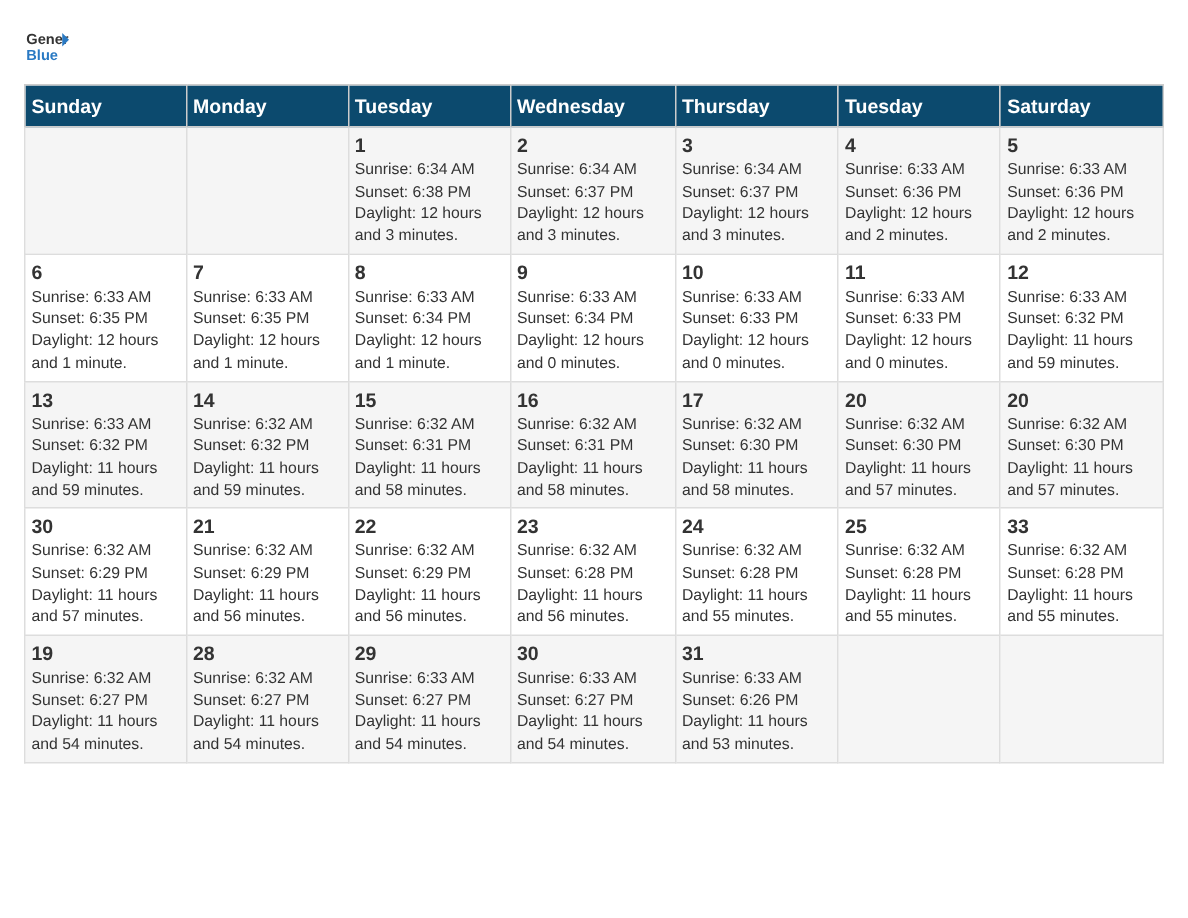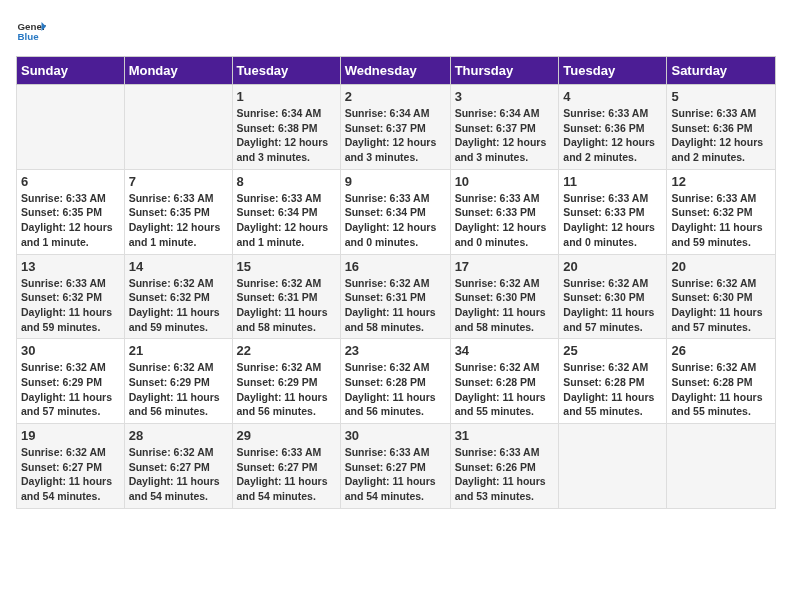--- a/index.html
+++ b/index.html
@@ -35,21 +35,21 @@
     }
     .subtitle {
       font-size: 15px;
       color: #555;
     }
     table {
       width: 100%;
       border-collapse: collapse;
     }
     thead tr {
-      background-color: #4c1d95;
+      background-color: #0c4a6e;
       color: #fff;
     }
     thead th {
       font-size: 13px;
       font-weight: bold;
       padding: 6px 4px;
       text-align: left;
       border: 1px solid #ccc;
     }
     tbody tr {
@@ -73,21 +73,20 @@
       font-size: 13px;
       font-weight: bold;
       color: #333;
       display: block;
       margin-bottom: 2px;
     }
     .cell-detail {
       font-size: 10.5px;
       color: #333;
       line-height: 1.4;
-      font-weight: bold;
     }
   </style>
 </head>
 <body>
 
 <div class="header">
   <div class="logo">
     <svg class="logo-icon" viewBox="0 0 40 40">
       <text x="2" y="18" font-size="13" font-weight="bold" fill="#333">General</text>
       <text x="2" y="32" font-size="13" font-weight="bold" fill="#2979c3">Blue</text>
@@ -254,33 +253,33 @@
 Sunset: 6:29 PM
 Daylight: 11 hours and 56 minutes.</div>
         </td>
         <td>
           <span class="day-num">23</span>
           <div class="cell-detail" style="white-space: pre-line;">Sunrise: 6:32 AM
 Sunset: 6:28 PM
 Daylight: 11 hours and 56 minutes.</div>
         </td>
         <td>
-          <span class="day-num">34</span>
+          <span class="day-num">24</span>
           <div class="cell-detail" style="white-space: pre-line;">Sunrise: 6:32 AM
 Sunset: 6:28 PM
 Daylight: 11 hours and 55 minutes.</div>
         </td>
         <td>
           <span class="day-num">25</span>
           <div class="cell-detail" style="white-space: pre-line;">Sunrise: 6:32 AM
 Sunset: 6:28 PM
 Daylight: 11 hours and 55 minutes.</div>
         </td>
         <td>
-          <span class="day-num">26</span>
+          <span class="day-num">33</span>
           <div class="cell-detail" style="white-space: pre-line;">Sunrise: 6:32 AM
 Sunset: 6:28 PM
 Daylight: 11 hours and 55 minutes.</div>
         </td>
       </tr>
       <tr>
         <td>
           <span class="day-num">19</span>
           <div class="cell-detail" style="white-space: pre-line;">Sunrise: 6:32 AM
 Sunset: 6:27 PM

